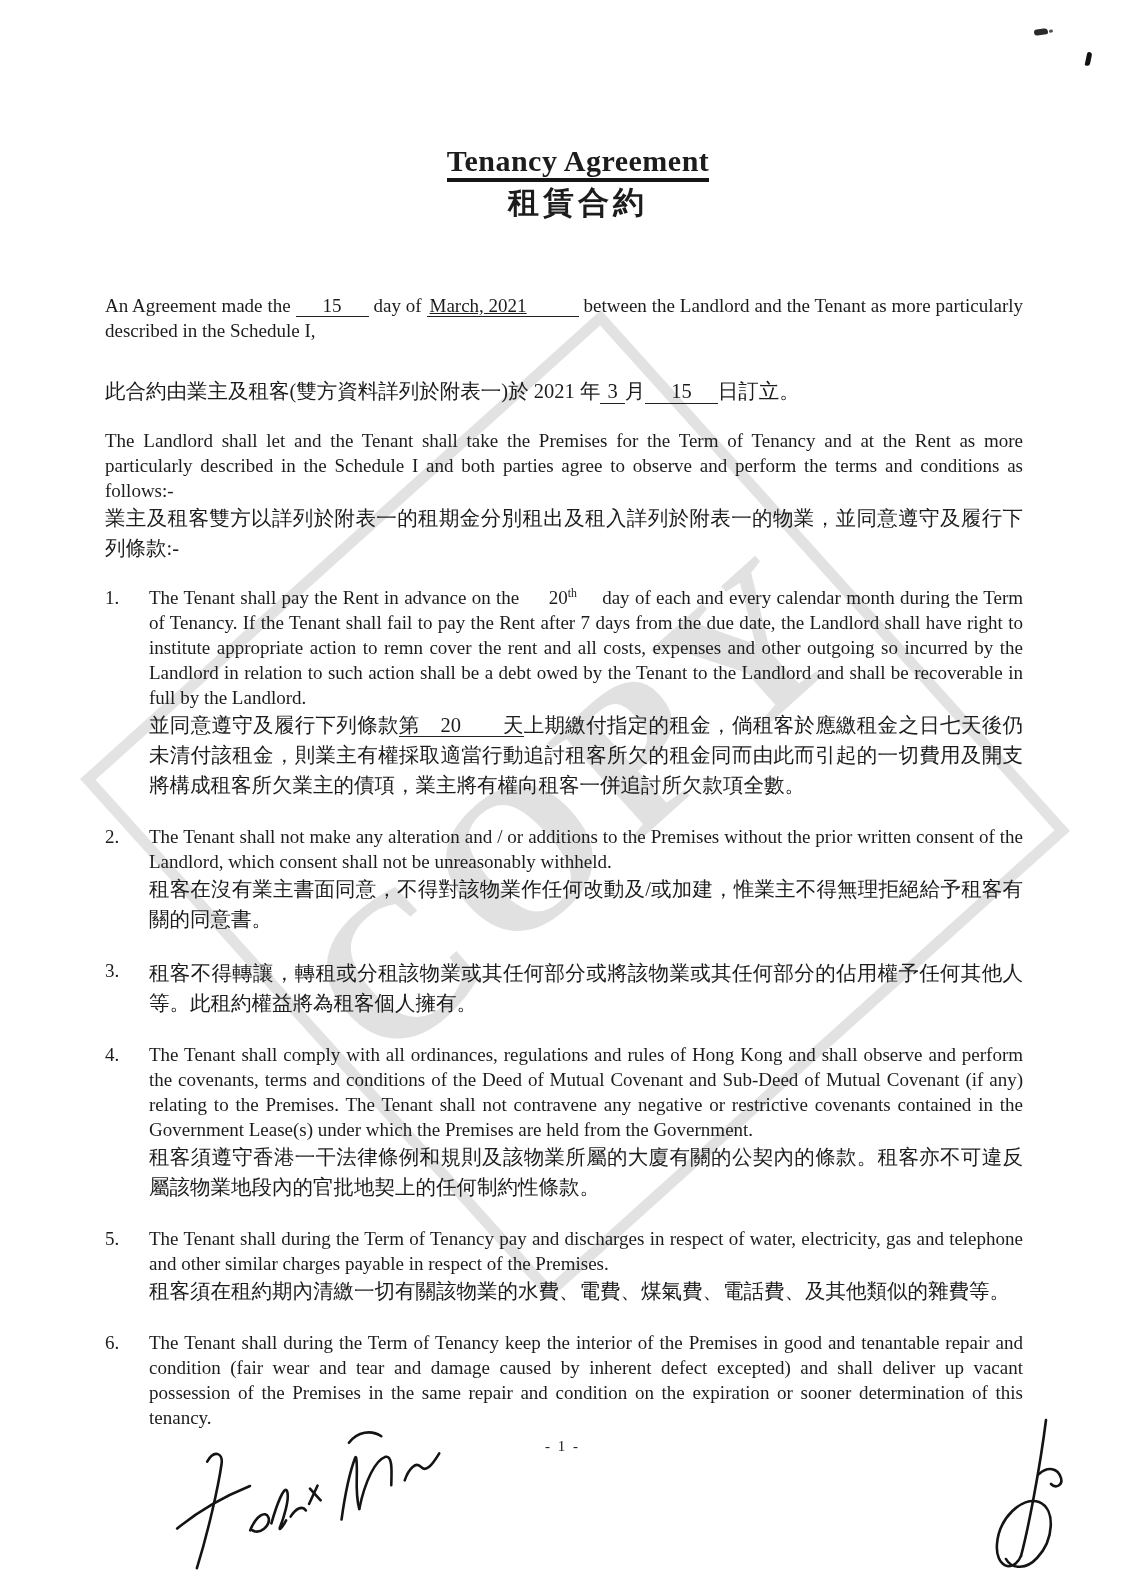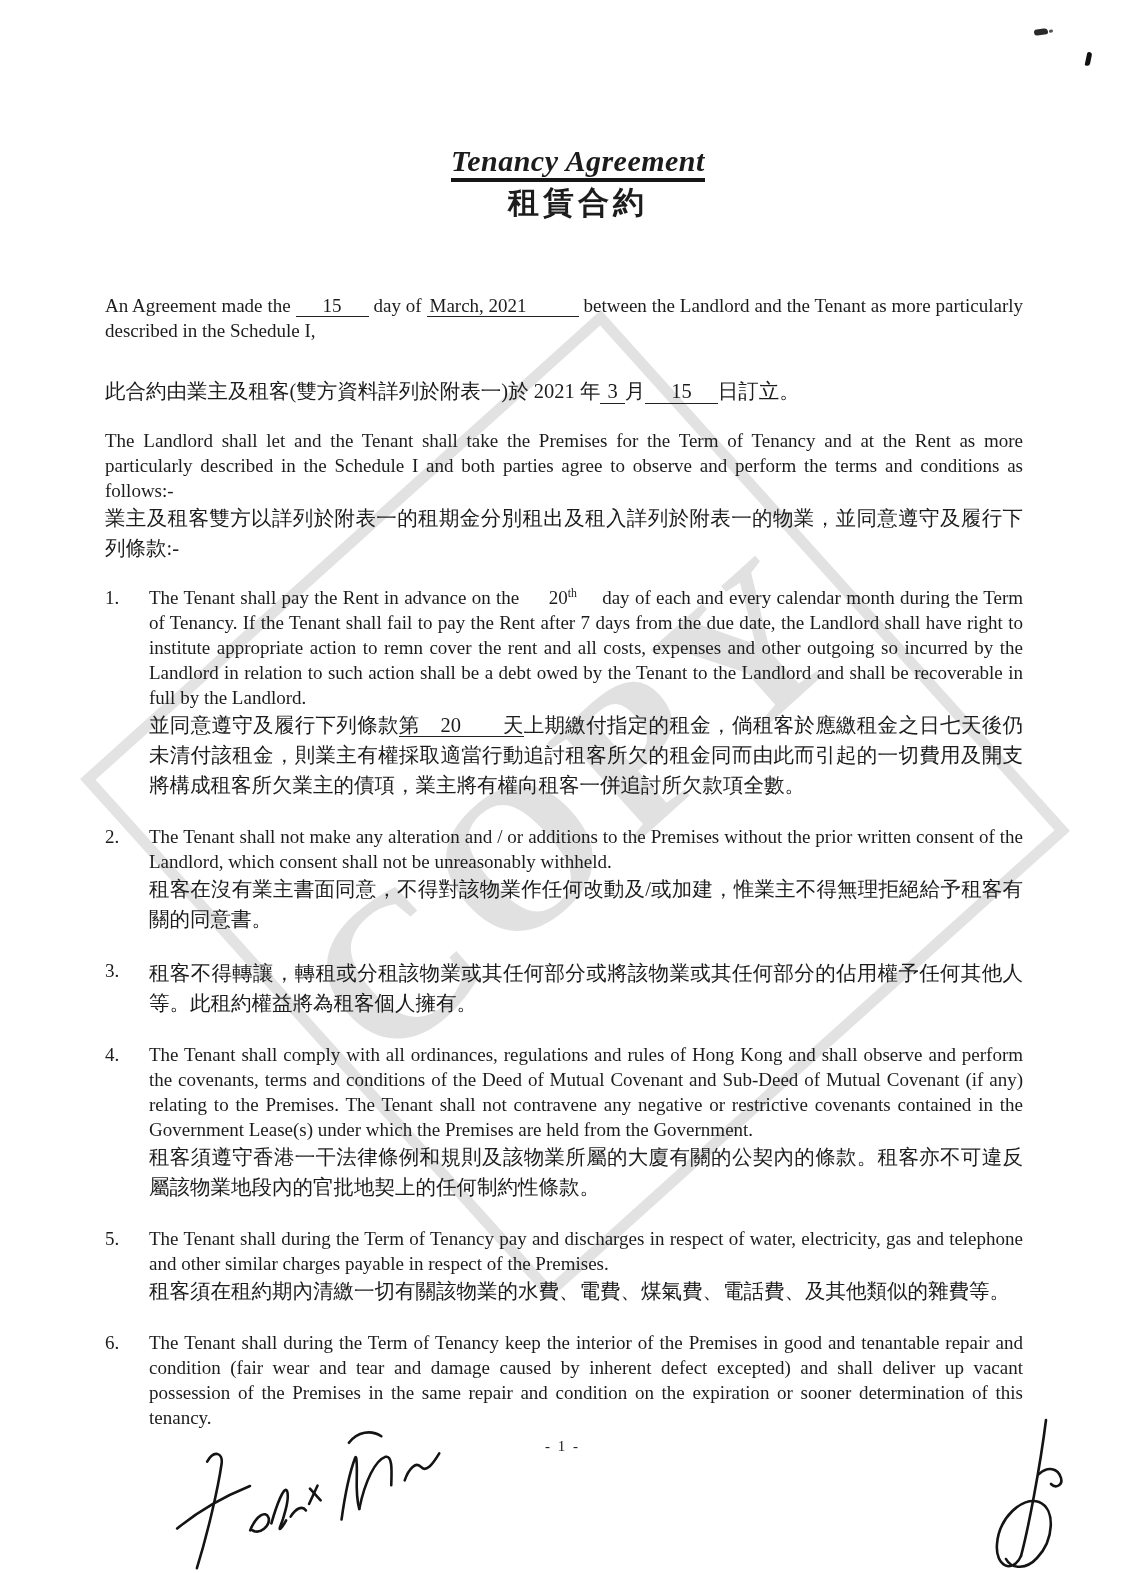--- a/index.html
+++ b/index.html
@@ -13,32 +13,32 @@
     color:#1c1c1c;
   }
   
   .watermark { position:absolute; left:0; top:0; z-index:0; }
   .wm-box  { fill:none; stroke:#cccccc; stroke-width:11; }
   .wm-text { fill:#c9c9c9; font-family:"Liberation Serif","DejaVu Serif",serif;
              font-size:205px; font-weight:bold; letter-spacing:14px; }
   
   .content { position:absolute; left:105px; top:144px; width:918px; z-index:1; }
   .titles { text-align:center; margin:0 0 34px 28px; }
-  .title-en { margin:0; font-size:30px; font-weight:bold; letter-spacing:0.5px;font-style:italic; }
+  .title-en { margin:0; font-size:30px; font-weight:bold; letter-spacing:0.5px; }
   .title-underline { border-bottom:4px solid #161616; padding-bottom:1px; }
   .title-zh { margin:4px 0 0 0; font-size:31px; font-weight:bold; letter-spacing:4px; }
 
   p { margin:0; }
   .en { font-size:19px; line-height:25px; text-align:justify; }
   .zh { font-size:20.5px; line-height:30px; text-align:justify; }
   .block { margin-bottom:22px; }
 
   .blank { display:inline-block; border-bottom:1.7px solid #222; line-height:1.05;margin-top:38px; }
   .blank-day   { padding:0 27px; }
-  .blank-date  { padding:0 52px 0 3px; }
+  .blank-date  { padding:0 52px 0 3px;text-decoration:underline; }
   .blank-month { padding:0 7px; }
   .blank-day2  { padding:0 26px; }
   .blank-cjk   { border-bottom:1.7px solid #222; }
 
   sup { font-size:0.62em; line-height:0; }
   .day-sup { margin:0 20px 0 24px; }
 
   .clause { display:flex; margin-bottom:24px; }
   .clause-num { width:44px; flex:none; font-size:19px; line-height:25px; }
   .clause-body { flex:1; }

